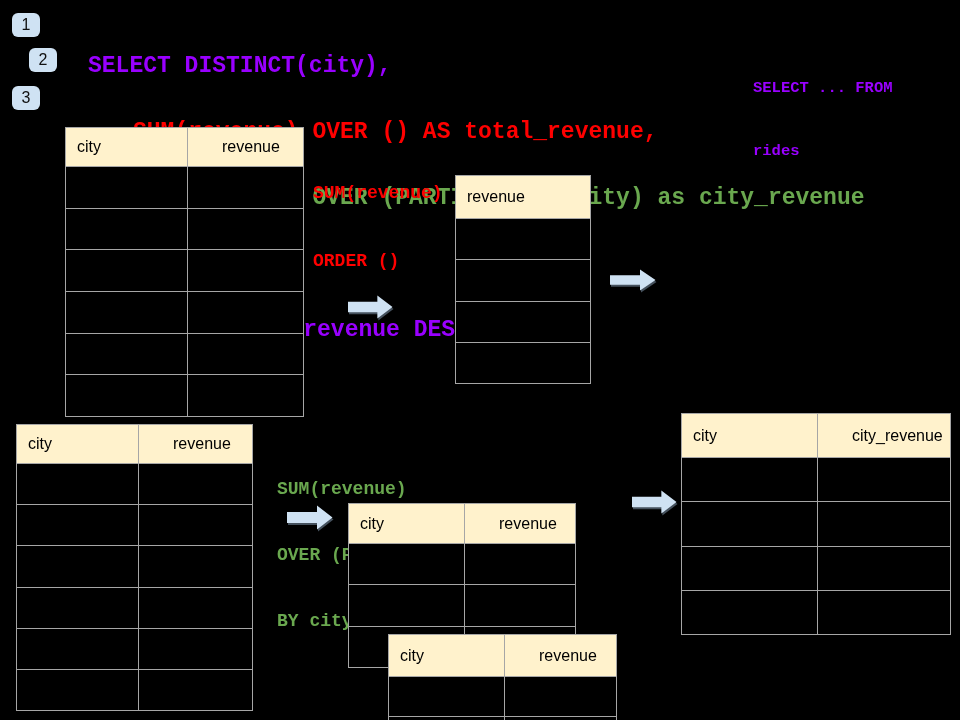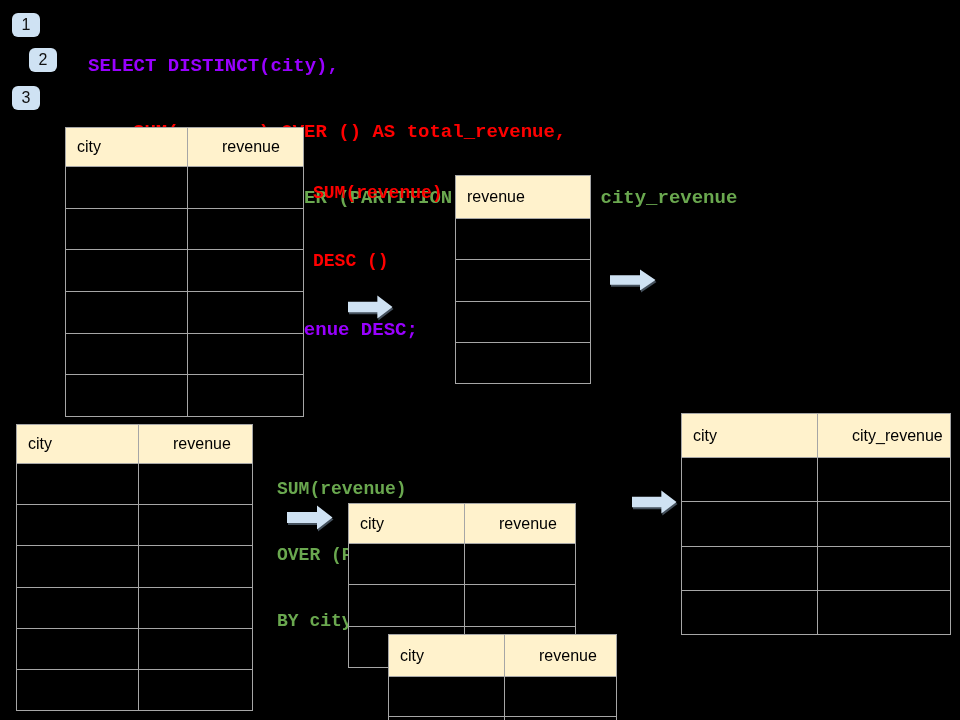--- a/index.html
+++ b/index.html
@@ -7,21 +7,21 @@
           font-family:"Liberation Sans",sans-serif;}
 
   
   .badge{position:absolute;width:28px;height:24px;background:var(--badge-blue,#cfe2f3);
          border-radius:6px;display:flex;align-items:center;justify-content:center;
          color:#111;font:16px "Liberation Sans",sans-serif;}
   .badge1{left:12px;top:13px}.badge2{left:29px;top:48px}.badge3{left:12px;top:86px}
 
   
   .mono{font-family:"Liberation Mono","DejaVu Sans Mono",monospace;font-weight:bold;white-space:pre;}
-  .code{position:absolute;left:88px;top:11px;font-size:19px;line-height:22px;}
+  .code{position:absolute;left:88px;top:11px;font-size:23px;line-height:22px;}
   .ind1{margin-left:45px}.ind2{margin-left:22px}
   .c-purple{color:var(--purple,#9900ff)}.c-red{color:var(--red,#ff0000)}.c-green{color:var(--green,#6aa84f)}
   .sidenote{position:absolute;left:753px;top:36px;font-size:15.5px;line-height:21px;}
   .ann-total{position:absolute;left:313px;top:137px;font-size:18px;line-height:22.5px;}
   .ann-part{position:absolute;left:277px;top:434px;font-size:18px;line-height:22px;}
 
   
   .tbl{position:absolute;background:#000;border:1px solid var(--table-border,#a6a6a6);
        box-sizing:border-box;display:flex;flex-direction:column;}
   .hdr{background:var(--table-header-fill,#fff2cc);display:flex;align-items:center;
@@ -64,24 +64,28 @@
   <div class="badge badge3">3</div>
 
   <div class="code mono">
     <div class="c-purple">SELECT DISTINCT(city),</div>
     <div class="c-red ind1">SUM(revenue) OVER () AS total_revenue,</div>
     <div class="c-green ind1">SUM(revenue) OVER (PARTITION BY city) as city_revenue</div>
     <div class="c-purple ind2">FROM rides</div>
     <div class="c-purple ind2">ORDER by city_revenue DESC;</div>
   </div>
 
+  <div class="sidenote mono c-purple">
+    <div>SELECT ... FROM</div>
+    <div>rides</div>
+  </div>
 
   <div class="ann-total mono c-red">
     <div>SUM(revenue)</div>
-    <div>DESC ()</div>
+    <div>ORDER ()</div>
   </div>
 
   <div class="ann-part mono c-green">
     <div>SUM(revenue)</div>
     <div>OVER (PARTITION</div>
     <div>BY city)</div>
   </div>
 
   <div class="tbl t-src-top">
     <div class="vline" style="left:121px"></div>

